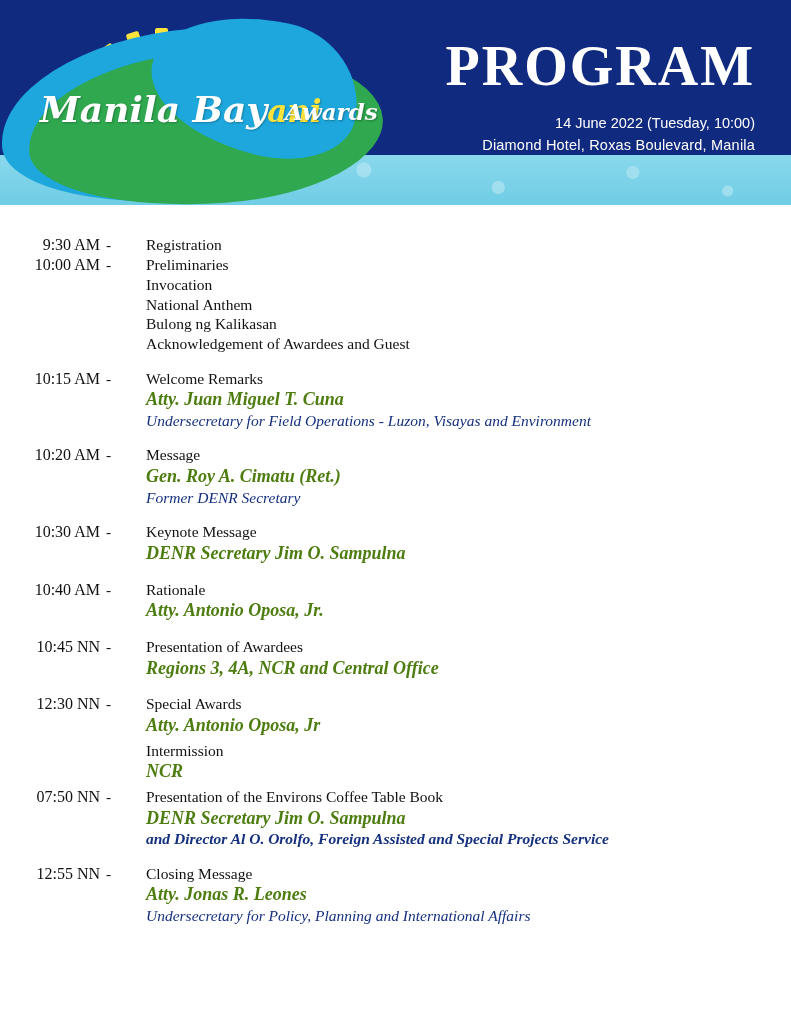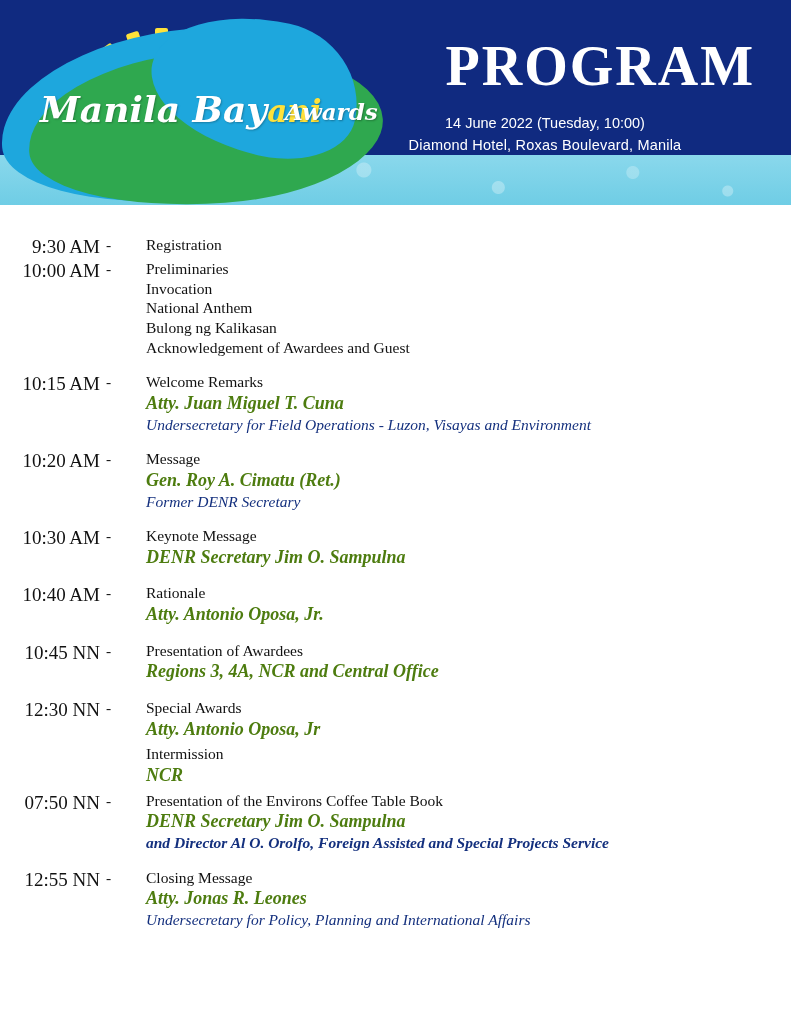--- a/index.html
+++ b/index.html
@@ -141,21 +141,21 @@
     font-size: 56px;
     font-weight: bold;
     color: #ffffff;
     letter-spacing: 2px;
     line-height: 1;
   }
   .banner-sub {
     position: absolute;
     right: 36px; top: 112px;
     width: 420px;
-    text-align: center;
+    text-align: right;
     color: #ffffff;
     font-family: "Liberation Sans", sans-serif;
     font-size: 14.5px;
     line-height: 1.55;
   }
   .banner-sub .line2 { letter-spacing: 0.2px; }
 
   
   .program {
     position: relative;
@@ -164,21 +164,21 @@
   .row {
     display: flex;
     align-items: flex-start;
     line-height: 1.26;
   }
   .time-col {
     width: 100px;
     min-width: 100px;
     text-align: right;
     padding-right: 6px;
-    font-size: 19px;
+    font-size: 16px;
     white-space: nowrap;
   }
   .dash-col {
     width: 16px;
     min-width: 16px;
     font-size: 15.5px;
     text-align: left;
   }
   .desc-col {
     padding-left: 24px;

